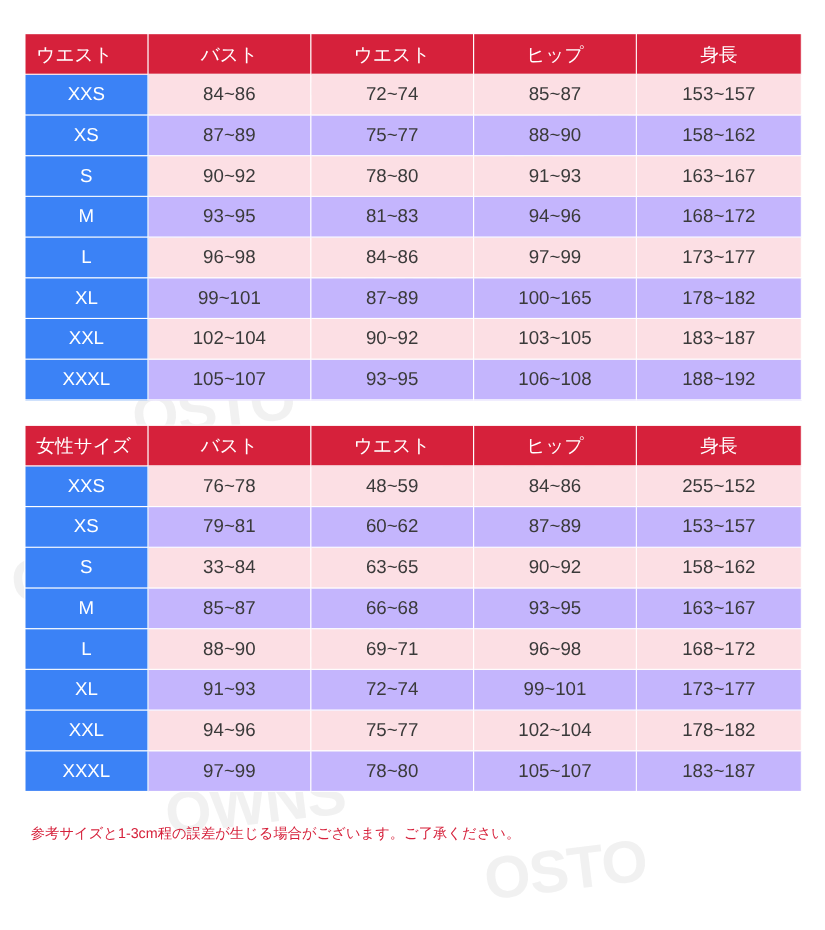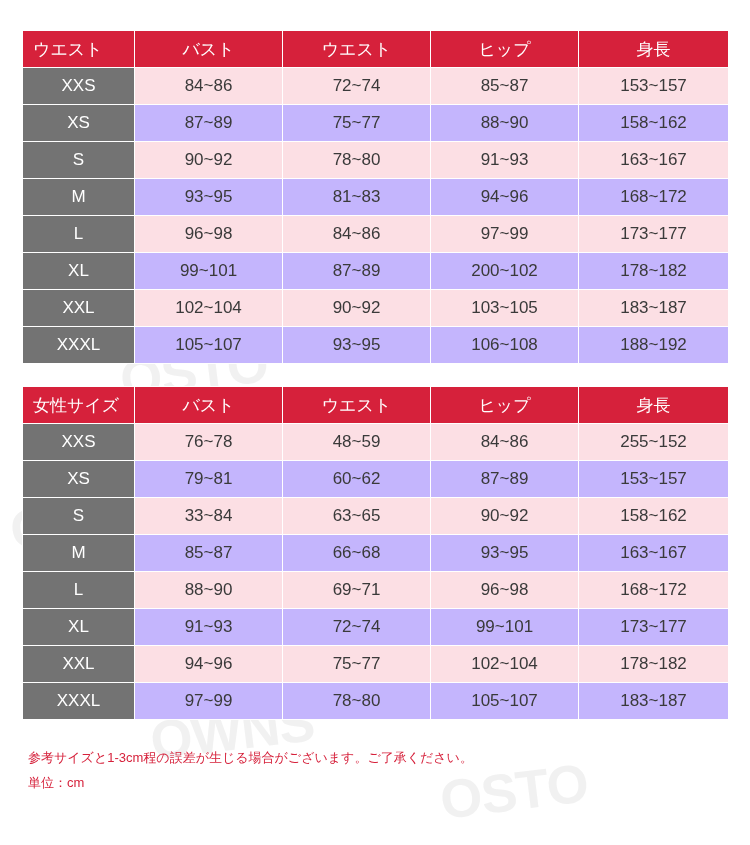--- a/index.html
+++ b/index.html
@@ -65,21 +65,21 @@
     color: #ffffff;
     font-weight: bold;
     font-size: 17px;
   }
   .hdr-cell.first {
     text-align: left;
     padding-left: 10px;
   }
 
   .size-cell {
-    background: #737373;
+    background: #3b82f6;
     color: #ffffff;
     font-size: 17px;
   }
   .val-cell {
     background: #fcdfe4;
     color: #3a3a3a;
     font-size: 17px;
   }
   .val-cell.alt {
     background: #c4b5fd;
@@ -172,21 +172,21 @@
         <td class="size-cell">L</td>
         <td class="val-cell">96~98</td>
         <td class="val-cell">84~86</td>
         <td class="val-cell">97~99</td>
         <td class="val-cell">173~177</td>
       </tr>
       <tr>
         <td class="size-cell">XL</td>
         <td class="val-cell alt">99~101</td>
         <td class="val-cell alt">87~89</td>
-        <td class="val-cell alt">200~102</td>
+        <td class="val-cell alt">100~165</td>
         <td class="val-cell alt">178~182</td>
       </tr>
       <tr>
         <td class="size-cell">XXL</td>
         <td class="val-cell">102~104</td>
         <td class="val-cell">90~92</td>
         <td class="val-cell">103~105</td>
         <td class="val-cell">183~187</td>
       </tr>
       <tr>
@@ -271,16 +271,15 @@
         <td class="val-cell alt">97~99</td>
         <td class="val-cell alt">78~80</td>
         <td class="val-cell alt">105~107</td>
         <td class="val-cell alt">183~187</td>
       </tr>
     </tbody>
   </table>
 
   <div class="note">
     <span>参考サイズと1-3cm程の誤差が生じる場合がございます。ご了承ください。</span>
-    <span class="note-line2">単位：cm</span>
   </div>
 
 </div>
 
 </body></html>

